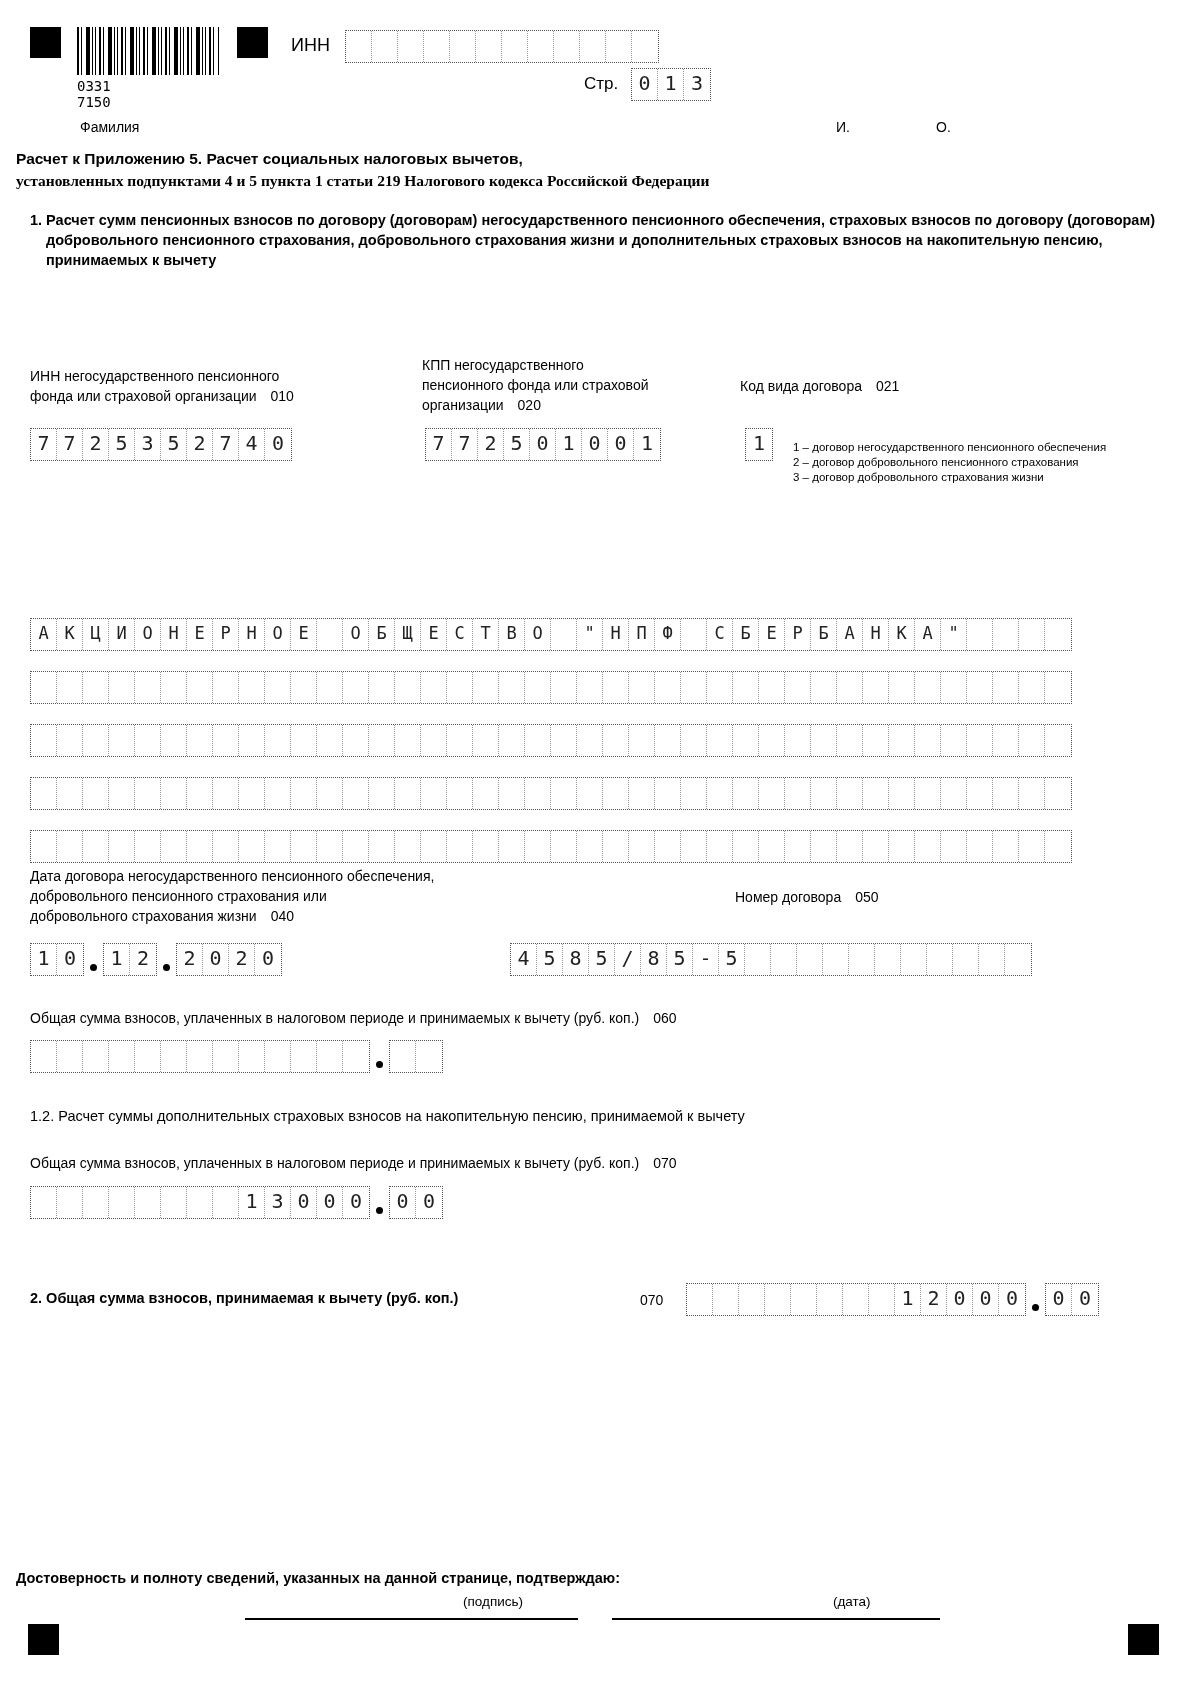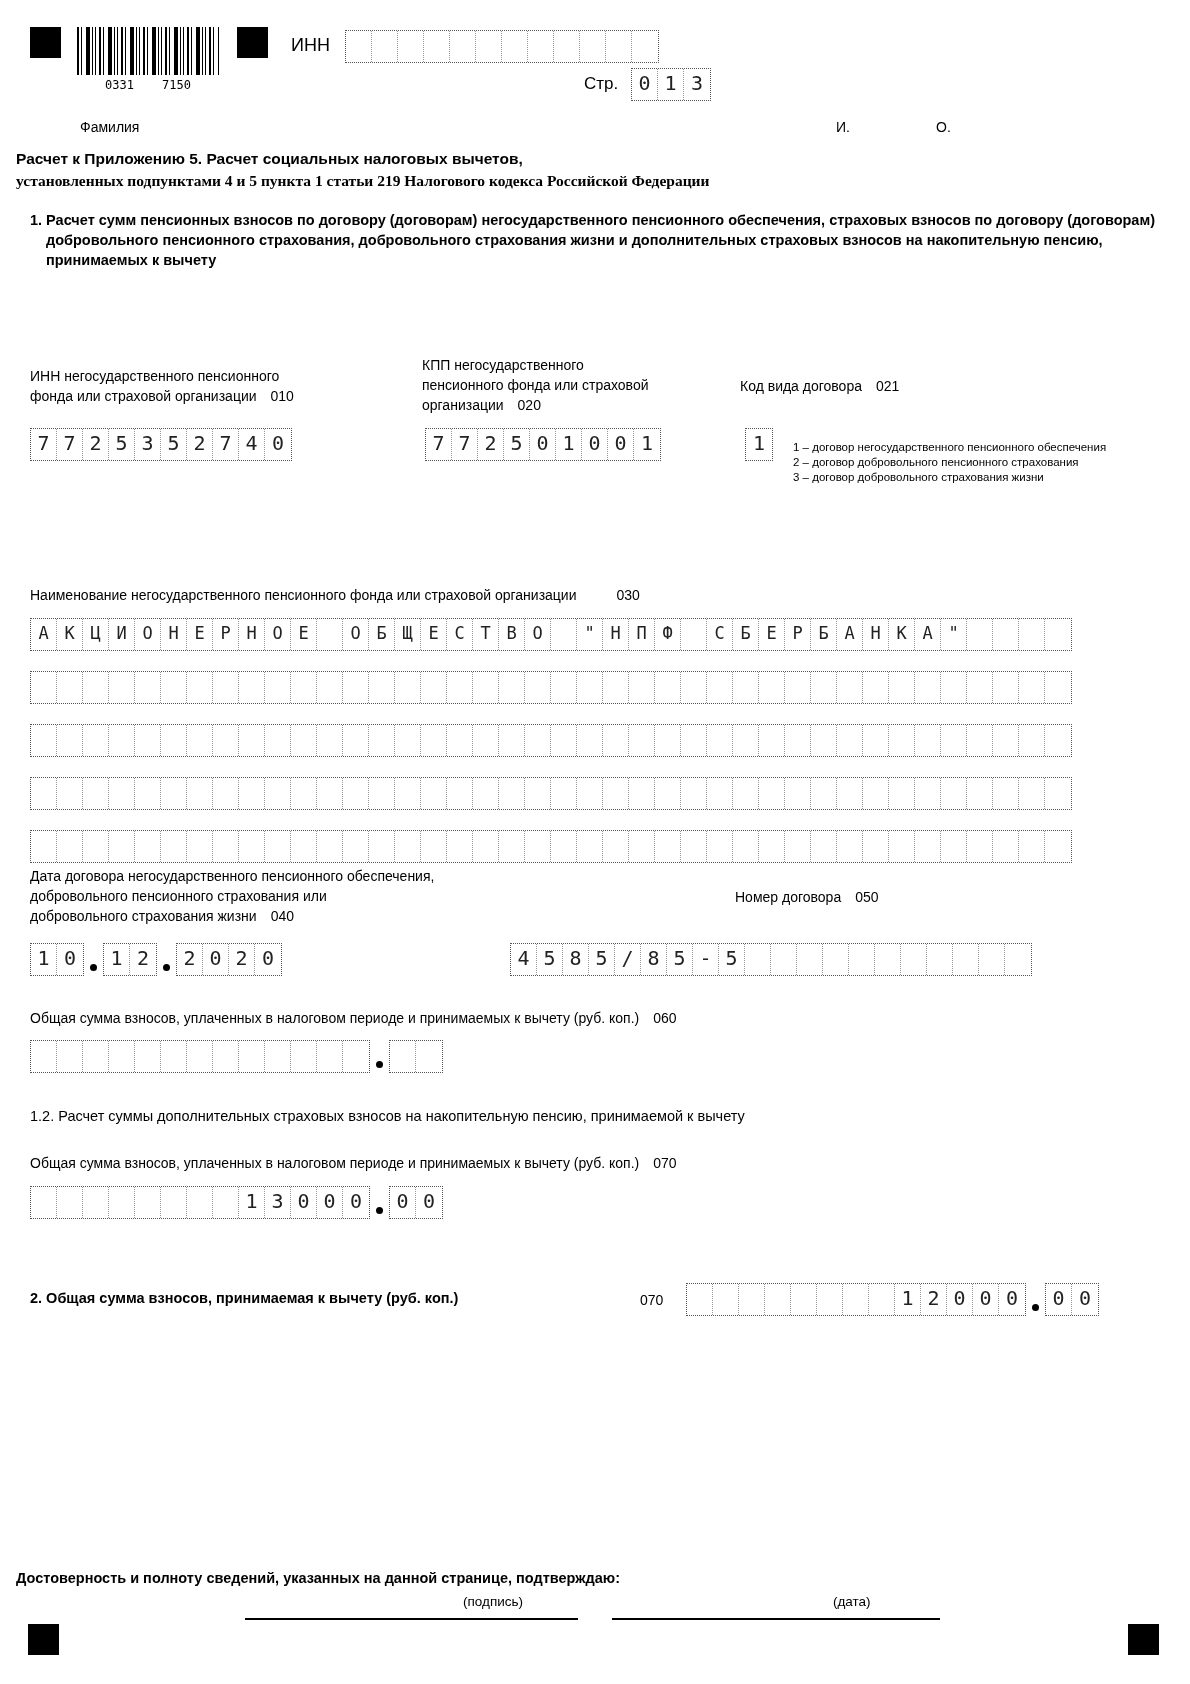--- a/index.html
+++ b/index.html
@@ -4,21 +4,21 @@
 <style>
   html,body{margin:0;padding:0;background:#fff;}
   #page{position:relative;width:1190px;height:1684px;background:#fff;overflow:hidden;
         font-family:"Liberation Sans",sans-serif;color:#000;}
   .abs{position:absolute;}
   .blk{position:absolute;width:31px;height:31px;background:#000;}
   .barcode{position:absolute;left:77px;top:27px;width:142px;height:48px;
     background:repeating-linear-gradient(90deg,#000 0 2px,#fff 2px 4px,#000 4px 5px,#fff 5px 9px,
     #000 9px 13px,#fff 13px 15px,#000 15px 16px,#fff 16px 18px,#000 18px 19px,#fff 19px 22px);}
   .barcode-nums{position:absolute;left:77px;top:78px;width:142px;display:flex;
-    justify-content:space-evenly;font-family:"DejaVu Sans Mono",monospace;font-size:12px;}
+    justify-content:space-evenly;font-family:"DejaVu Sans Mono",monospace;font-size:14px;flex-direction:column;}
   .lbl{font-size:14px;line-height:20px;}
   .code{margin-left:14px;}
   .pre{white-space:pre-line;}
   .bold{font-weight:bold;}
   
   .cf{position:absolute;display:flex;align-items:flex-end;}
   .cellfield .cellrow{display:flex;border:1px dotted #555;background:#fff;}
   .cellfield.multirow .cellrow{margin-bottom:20px;}
   .cell{width:26px;height:31px;box-sizing:border-box;border-right:1px dotted #999;
     font-family:"DejaVu Sans Mono",monospace;font-size:20px;font-weight:400;
@@ -128,23 +128,20 @@
         <span class="cell">1</span>
       </span>
     </div>
 
   <div class="abs legend" style="left:793px;top:431px;width:330px;">
     <div>1 – договор негосударственного пенсионного обеспечения</div>
     <div>2 – договор добровольного пенсионного страхования</div>
     <div>3 – договор добровольного страхования жизни</div>
   </div>
 
-  <div class="abs lbl" style="left:30px;top:585px;">
-    <span>Наименование негосударственного пенсионного фонда или страховой организации</span><span class="code" style="margin-left:40px;">030</span>
-  </div>
   <div class="cf cellfield multirow namecells" style="left:30px;top:618px;display:block;">
       <span class="cellrow">
         <span class="cell">А</span>
         <span class="cell">К</span>
         <span class="cell">Ц</span>
         <span class="cell">И</span>
         <span class="cell">О</span>
         <span class="cell">Н</span>
         <span class="cell">Е</span>
         <span class="cell">Р</span>

